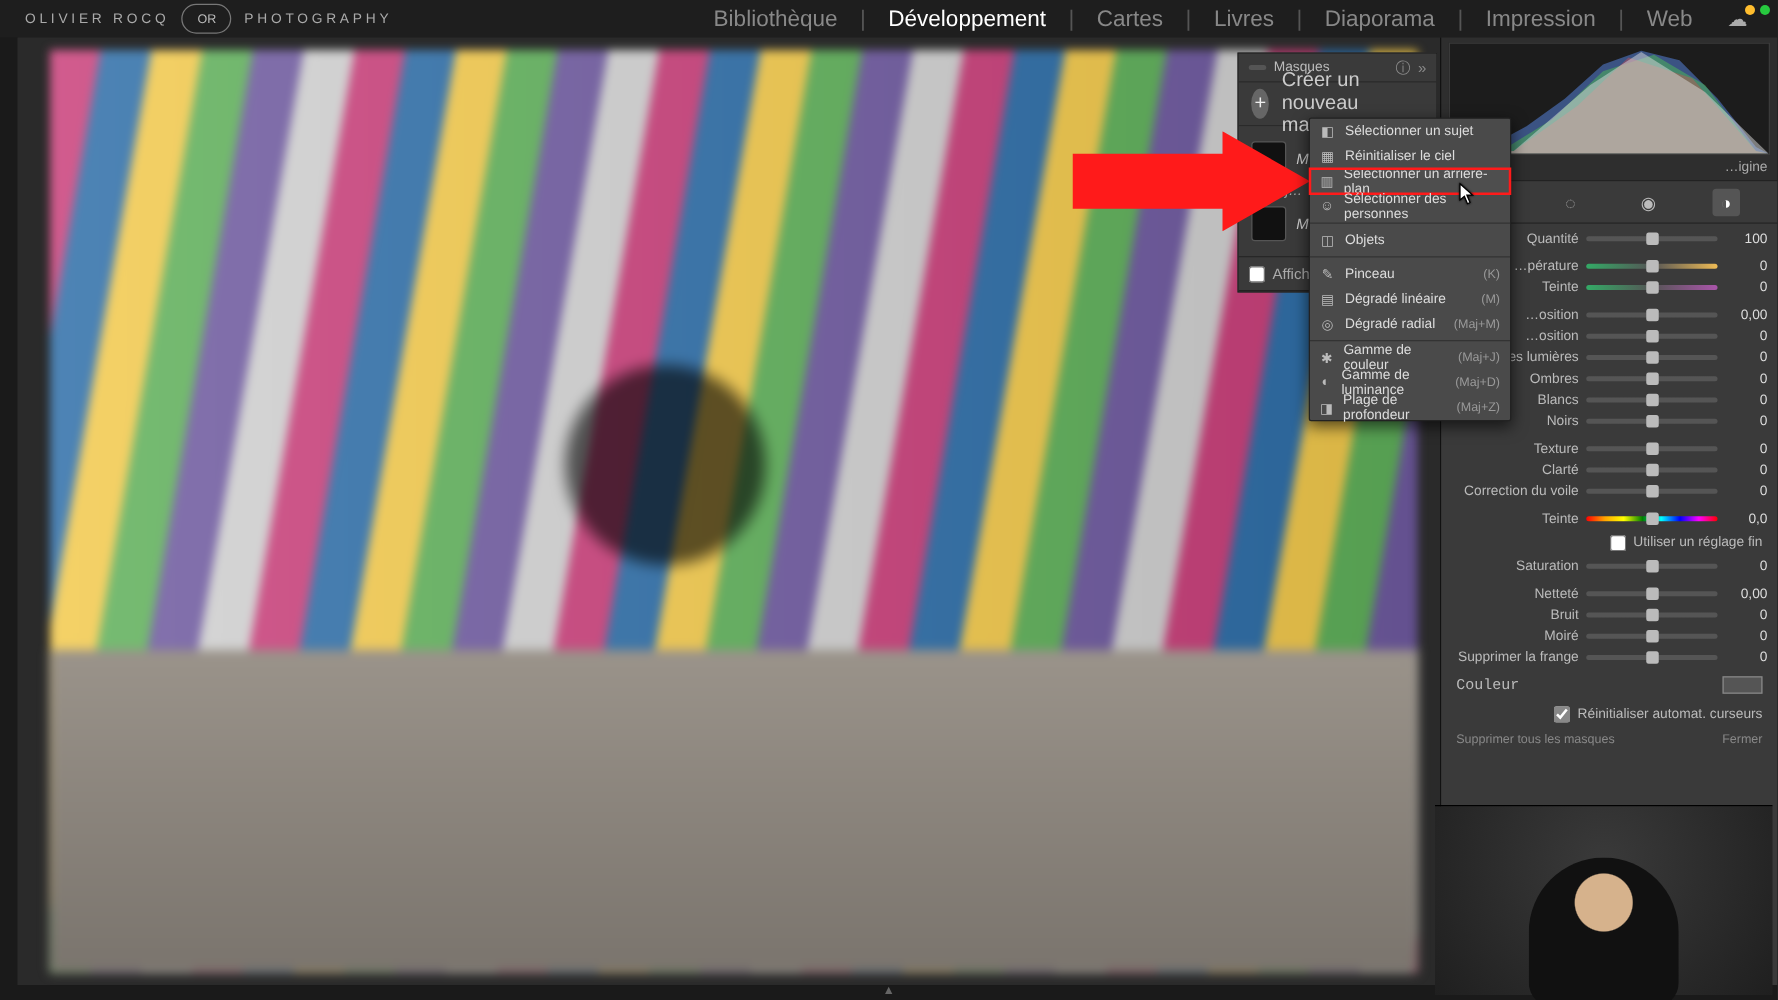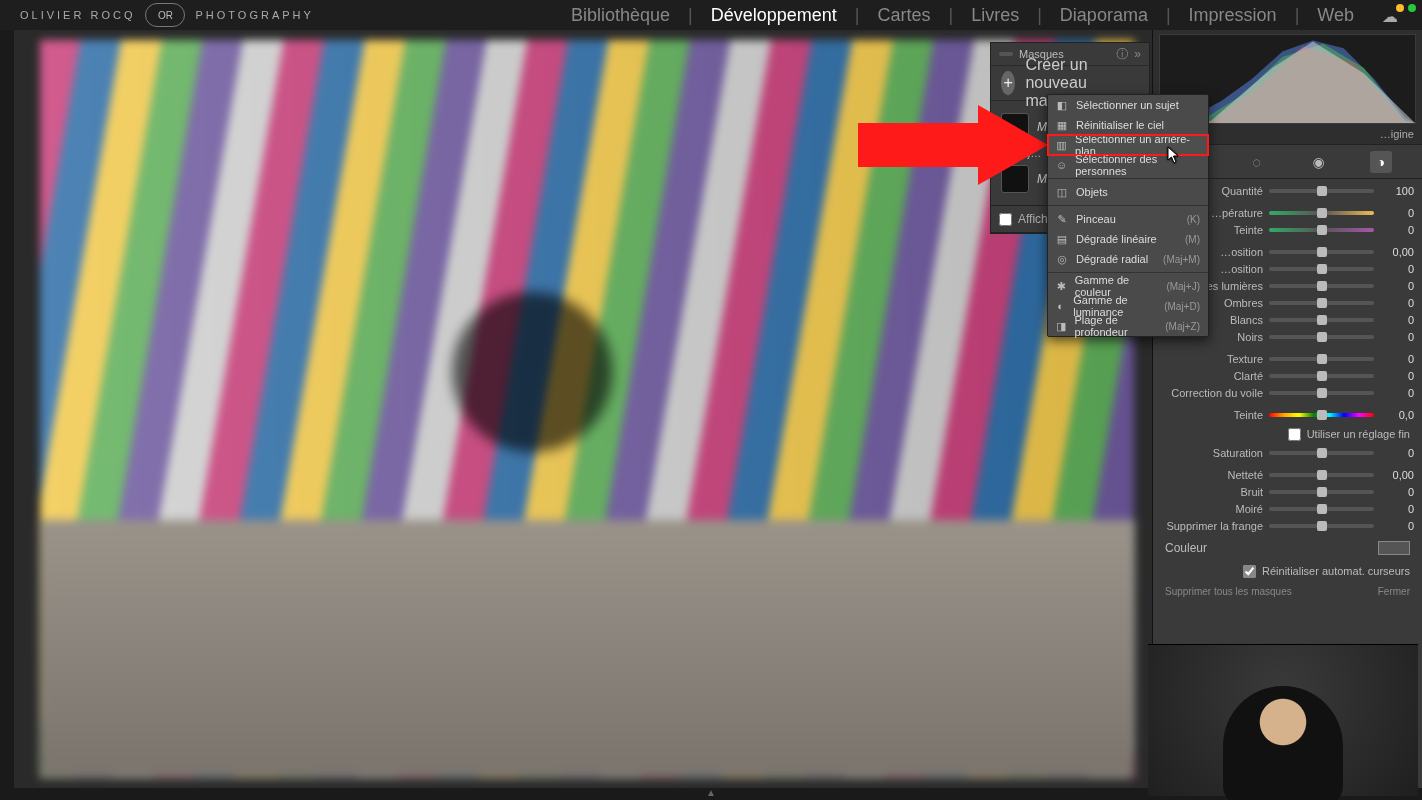--- a/index.html
+++ b/index.html
@@ -192,21 +192,21 @@
     margin-bottom: 1px;
   }
   .srow .lab { width: 102px; text-align:right; color:#bbb; font-size:11px; white-space:nowrap; overflow:hidden; text-overflow:ellipsis;}
   .srow .track { flex:1; height:4px; background:linear-gradient(90deg,#555,#555); border-radius:2px; position:relative; }
   .srow .knob { position:absolute; top:-3px; width:10px;height:10px;border-radius:2px;background:#bbb; transform:translateX(-50%);}
   .srow .val { width:34px; text-align:right; color:#ddd; font-size:11px; }
   .srow.gap-above { margin-top:6px; }
   .rainbow .track { background: linear-gradient(90deg, red, orange, yellow, green, cyan, blue, magenta, red); }
   .checkbox-row { display:flex;align-items:flex-start;justify-content:flex-end;gap:6px;padding:4px 4px;color:#bbb;font-size:11px;}
   .checkbox-row input{accent-color:#888;}
-  .color-row { display:flex;align-items:flex-end;justify-content:space-between;padding:6px 4px;color:#bbb;font-size:12px;}
+  .color-row { display:flex;align-items:flex-end;justify-content:space-between;padding:6px 4px;color:#bbb;font-size:12px;font-family:Liberation Mono, monospace;}
   .color-chip{width:32px;height:14px;background:#555;border:1px solid #888;}
   .footer-links{display:flex;justify-content:space-between;padding:4px 4px 0 4px;color:#888;font-size:10px;}
 
   
   .menu {
     position:absolute;
     left: 1047px; top: 94px;
     width: 162px;
     background: #4a4a4a;
     border:1px solid #222;

